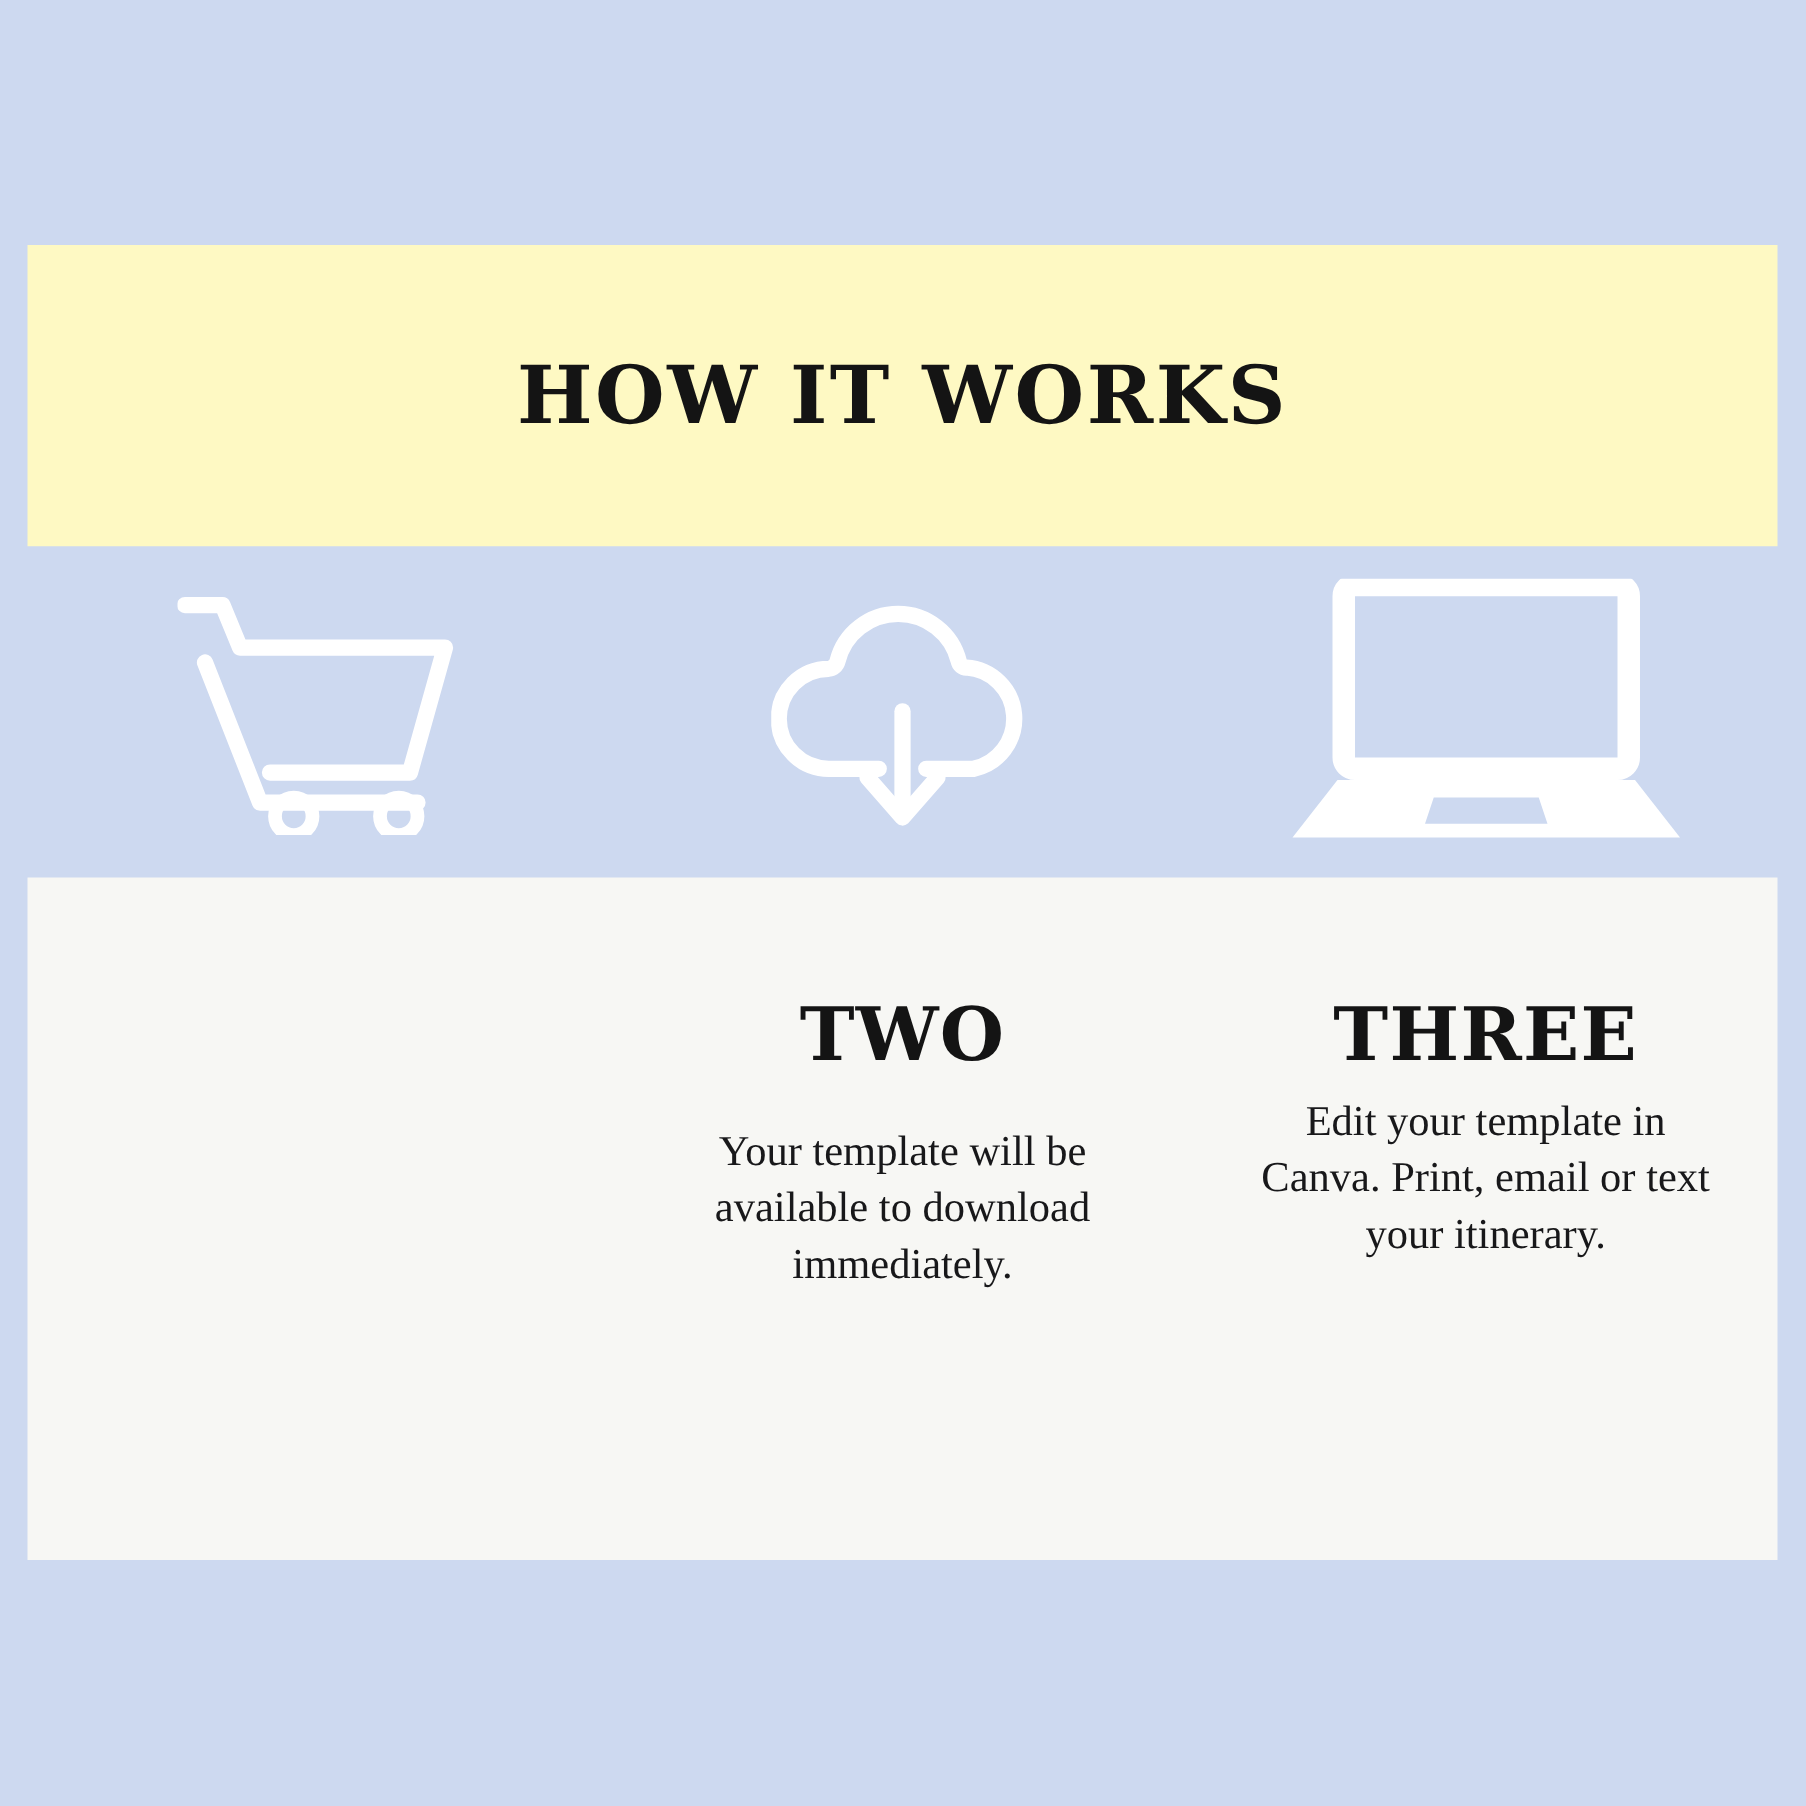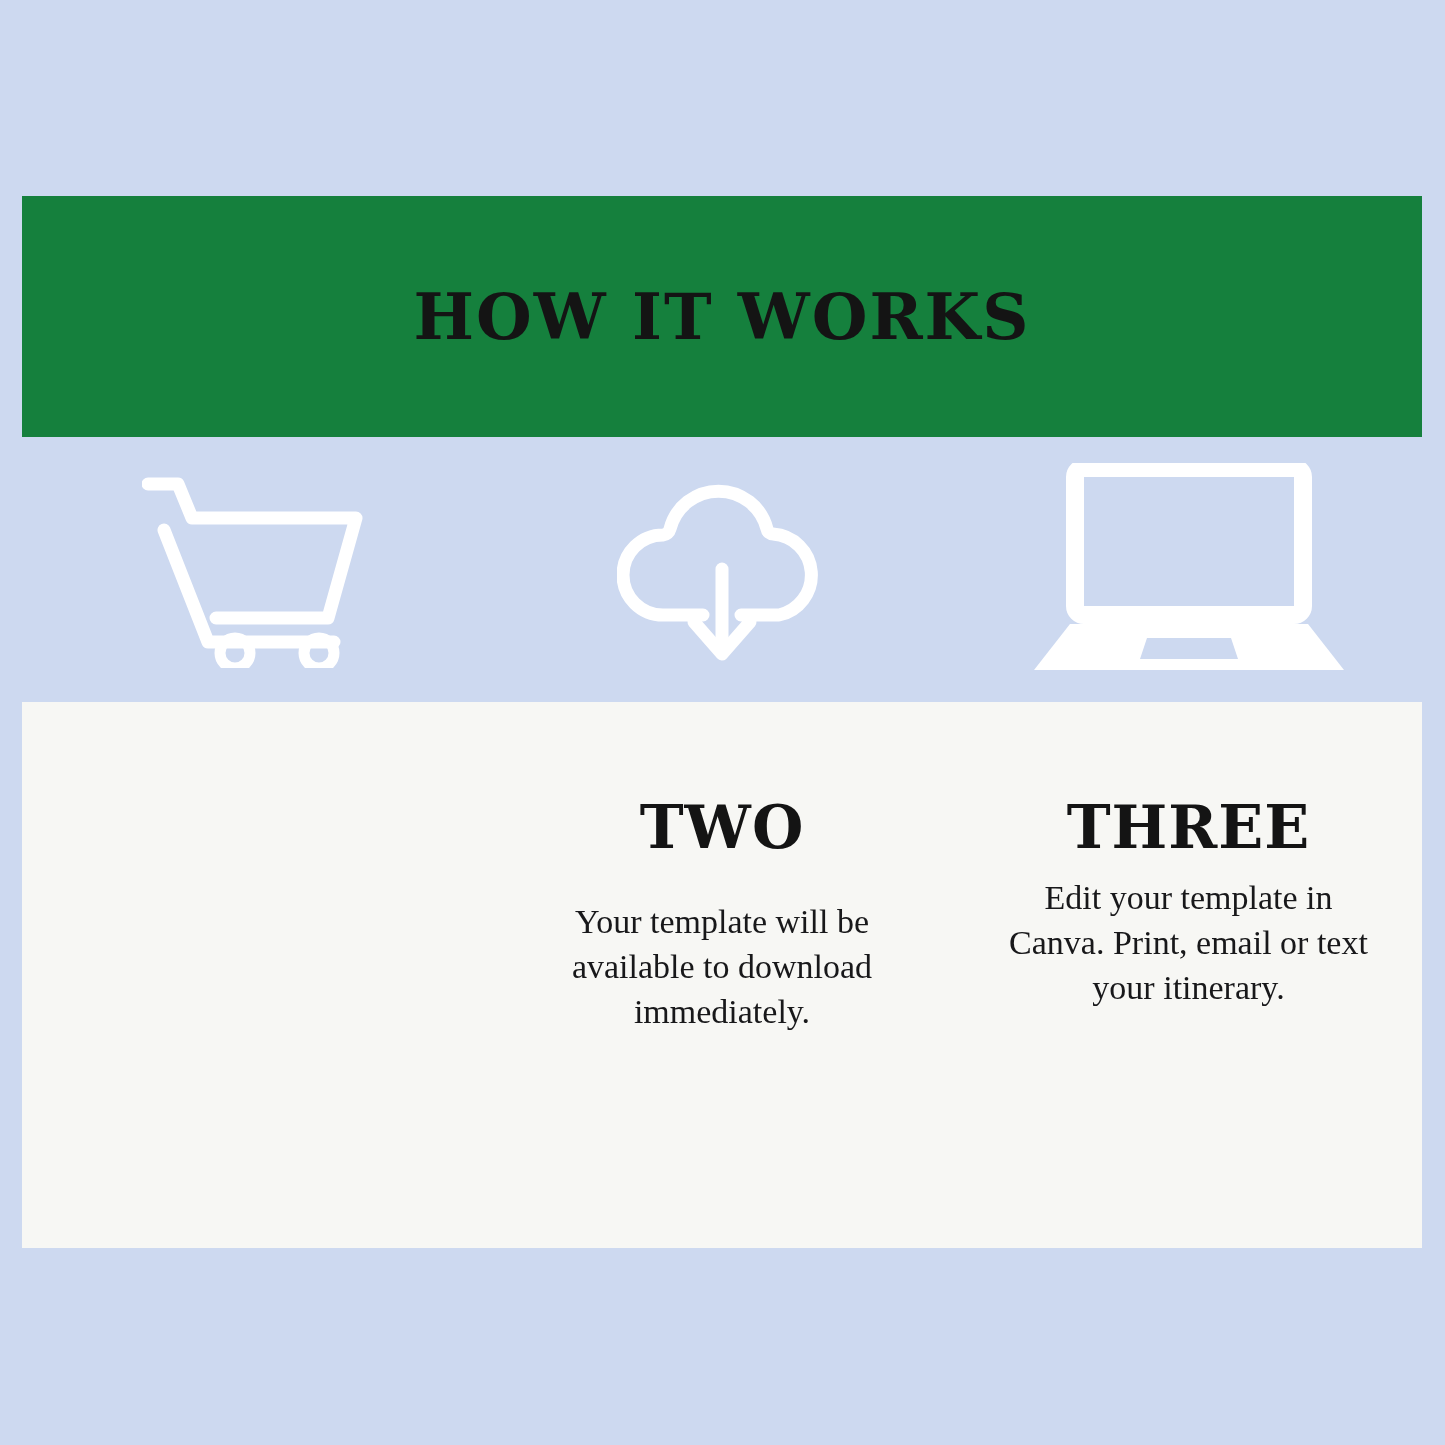--- a/index.html
+++ b/index.html
@@ -20,21 +20,21 @@
     background: #cdd9f0;
   }
 
   
   .header-panel {
     position: absolute;
     left: 22px;
     top: 196px;
     width: 1400px;
     height: 241px;
-    background: #15803d;
+    background: #fef9c3;
     display: flex;
     align-items: center;
     justify-content: center;
   }
   .header-title {
     font-family: "DejaVu Serif", "Liberation Serif", serif;
     font-weight: 700;
     font-size: 64px;
     line-height: 1;
     letter-spacing: 2px;

